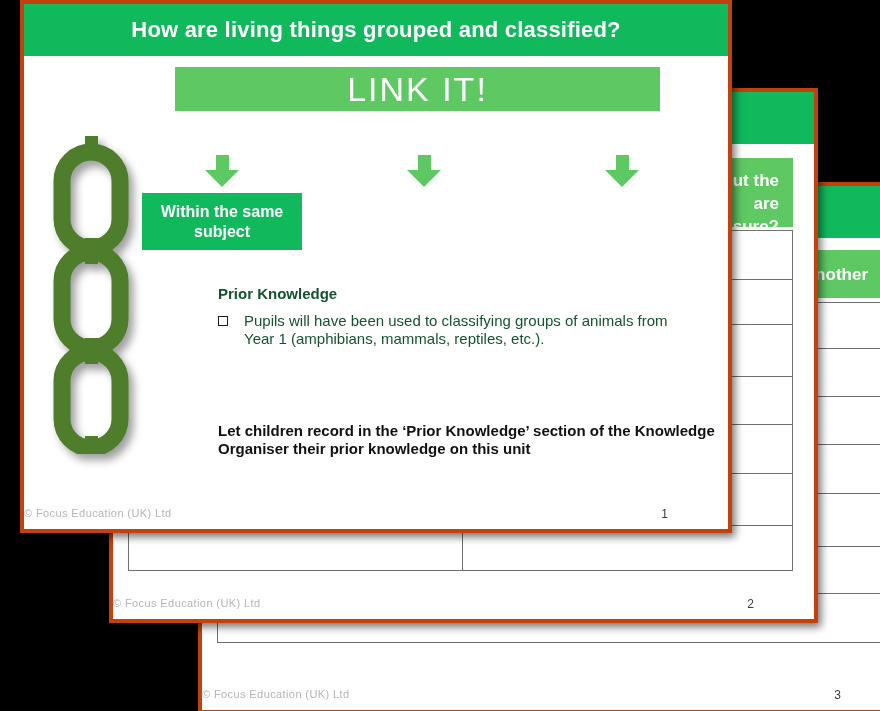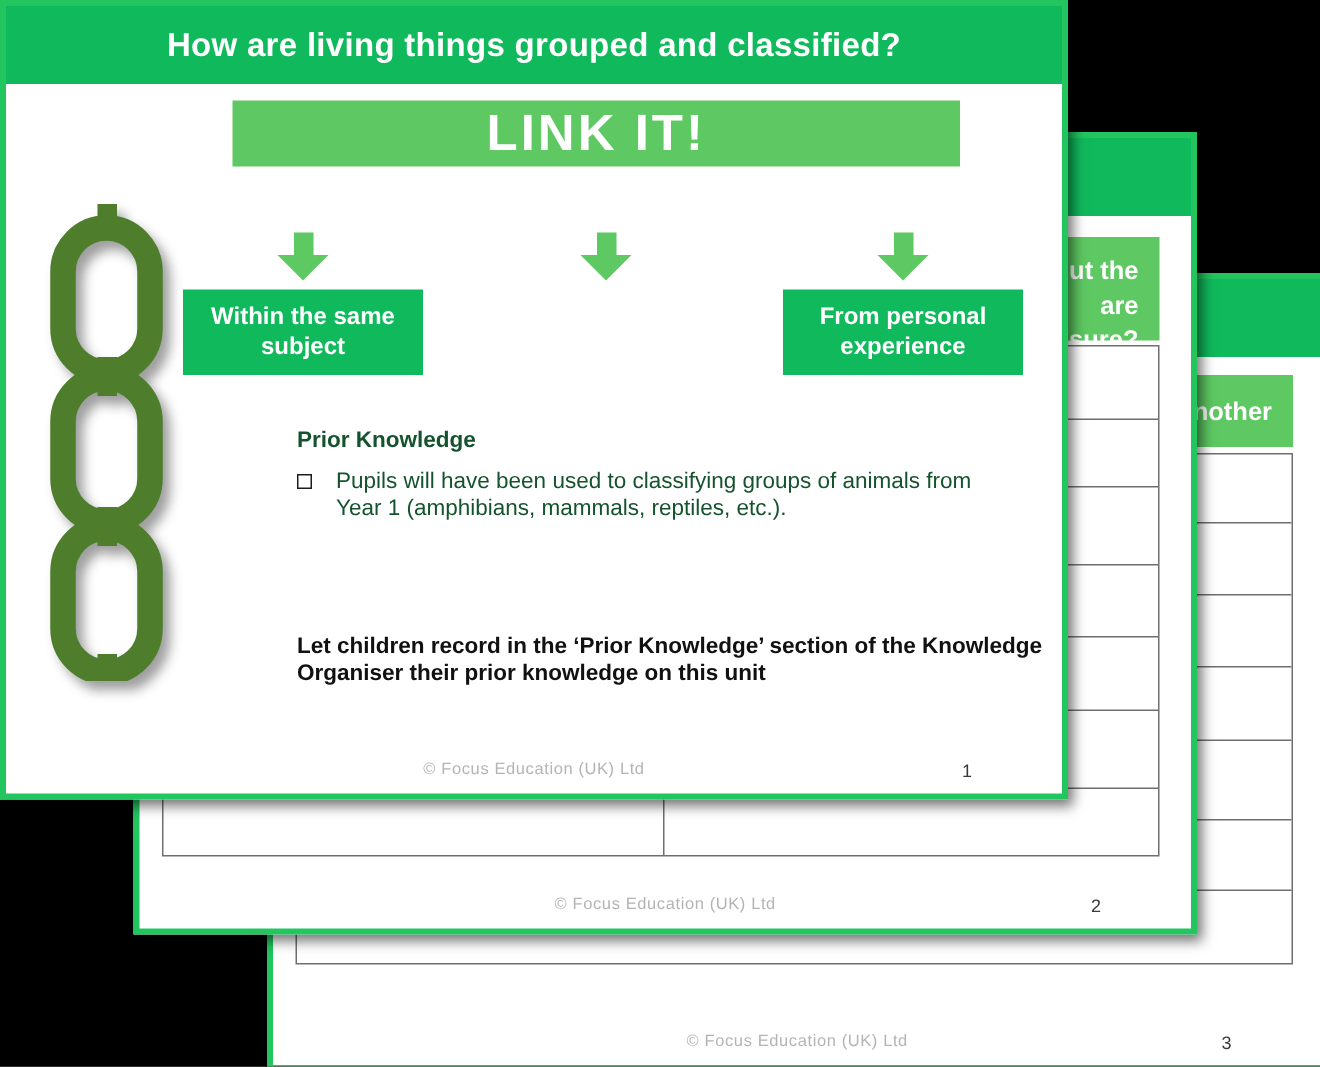--- a/index.html
+++ b/index.html
@@ -1,25 +1,25 @@
 <!DOCTYPE html>
 <html><head>
 <meta charset="utf-8">
 <style>
   html,body{margin:0;padding:0;background:#000;}
   .canvas{position:relative;width:880px;height:711px;background:#000;overflow:hidden;
           font-family:"Liberation Sans",sans-serif;}
-  .slide{position:absolute;background:#fff;border:4px solid #22c55e;
-         box-shadow:3px 4px 8px rgba(0,0,0,.55);}
+  .slide{position:absolute;background:#fff;border:4px solid #c2410c;
+         box-shadow:3px 4px 8px rgba(0,0,0,.55);margin-left:20px;}
   .content{position:absolute;inset:0;}
   .titlebar{position:absolute;left:0;top:0;right:0;height:52px;background:#10b95c;
             color:#fff;font-weight:bold;font-size:22px;line-height:52px;text-align:center;
             letter-spacing:.2px;}
-  .banner{position:absolute;background:#5ec862;color:#fff;font-weight:bold;text-align:center;}
-  .footer-text{position:absolute;bottom:8px;left:0;right:0;height:14px;text-align:center;
+  .banner{position:absolute;background:#5ec862;color:#fff;font-weight:normal;text-align:center;}
+  .footer-text{position:absolute;bottom:8px;left:0;right:0;height:14px;
                color:#b4b4b4;font-size:11px;letter-spacing:.4px;}
   .page-num{position:absolute;bottom:8px;right:60px;height:14px;color:#3a3a3a;font-size:12px;}
   
   .s1{left:0;top:0;width:704px;height:525px;z-index:3;}
   .s2{left:89px;top:88px;width:701px;height:527px;z-index:2;}
   .s3{left:178px;top:182px;width:699px;height:524px;z-index:1;}
   
   .linkit{left:151px;top:63px;width:485px;height:44px;font-size:34px;line-height:44px;letter-spacing:2px;}
   .focusbar{left:106px;top:119px;width:590px;height:32px;font-size:17px;line-height:32px;}
   .arrow{position:absolute;width:34px;}
@@ -130,21 +130,20 @@
       <div class="arrow" style="left:383px;top:151px;">
         <div class="shaft"></div>
           <div class="head"></div>
       </div>
       <div class="arrow" style="left:581px;top:151px;">
         <div class="shaft"></div>
           <div class="head"></div>
       </div>
 
       <div class="cat-box" style="left:118px;">Within the same subject</div>
-      <div class="cat-box" style="left:518px;">From personal experience</div>
 
       <div class="body-block">
         <div class="body-heading">Prior Knowledge</div>
         <div class="bullet-row">
           <span class="marker-cell"><span class="sq"></span></span>
           <span class="bullet-text">Pupils will have been used to classifying groups of animals from Year 1 (amphibians, mammals, reptiles, etc.).</span>
         </div>
       </div>
 
       <div class="note">Let children record in the ‘Prior Knowledge’ section of the Knowledge Organiser their prior knowledge on this unit</div>

